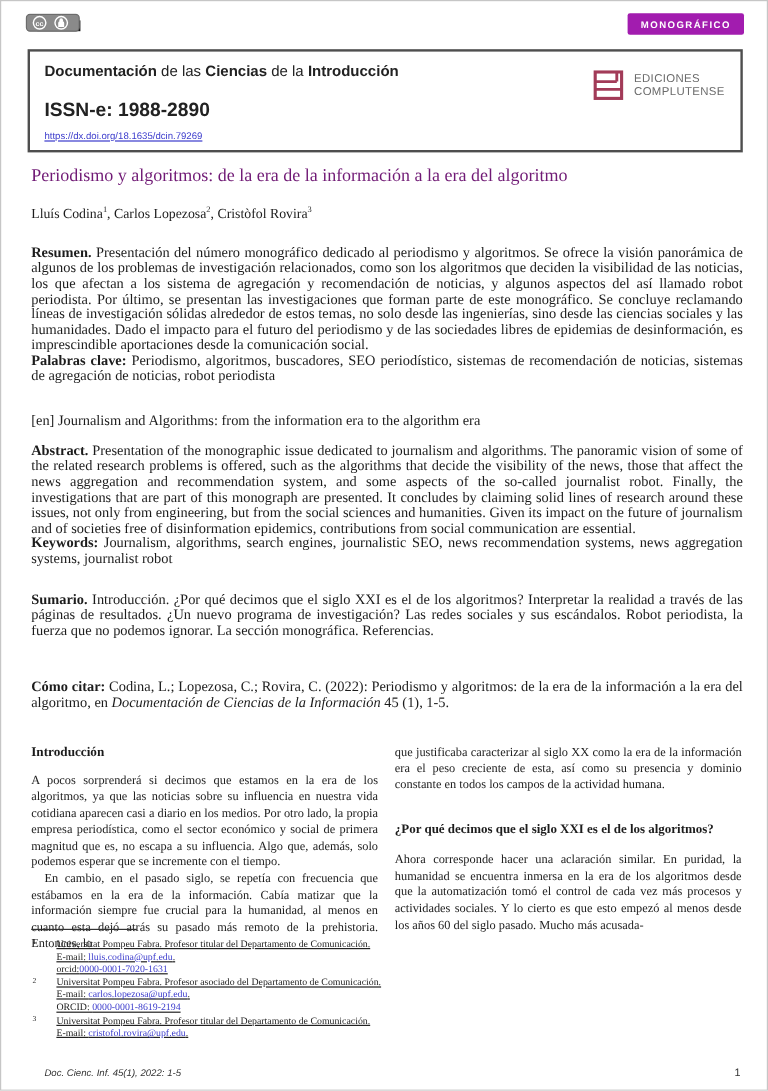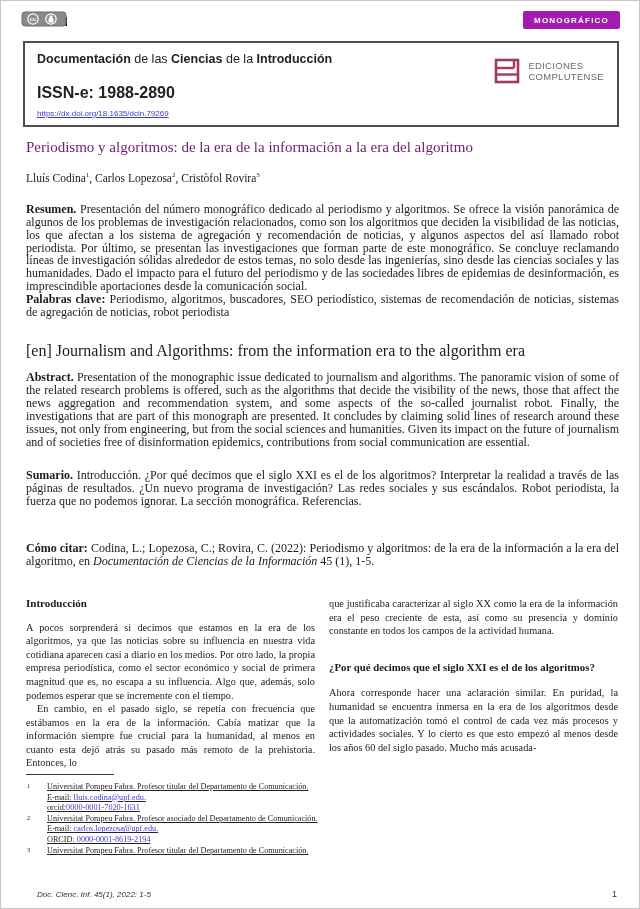--- a/index.html
+++ b/index.html
@@ -31,21 +31,21 @@
   .publisher{position:absolute;right:13px;top:15px;display:flex;align-items:center;gap:8px;}
   .publisher-text{font-size:9.5px;line-height:11px;color:#6b6b6b;letter-spacing:0.3px;}
   
   .front{padding:0 20px 0 25px;}
   .article-title{font-size:15px;font-weight:normal;margin:12px 0 0 0;color:#701a75;}
   .authors{margin-top:15px;font-size:11.5px;}
   .authors sup{font-size:7px;}
   .abs p{margin:0;font-size:12px;line-height:12.9px;text-align:justify;}
   .abs b{font-weight:bold;}
   .block-resumen{margin-top:19px;}
-  .en-title{font-size:16px;font-weight:normal;margin:23px 0 0 0;}
+  .en-title{font-size:12px;font-weight:normal;margin:23px 0 0 0;}
   .block-abstract{margin-top:11px;}
   .block-sumario{margin-top:21px;}
   .block-citar{margin-top:34px;}
   .italic{font-style:italic;}
   
   .columns{display:flex;gap:14px;margin:29px 0 0 0;padding:0 20px 0 25px;height:205px;overflow:hidden;}
   .col{width:289px;font-size:10.3px;line-height:13.6px;text-align:justify;}
   .col p{margin:0;}
   .intro-heading{font-size:11px;font-weight:bold;margin:0 0 10px 0;text-align:left;}
   .para-indent{text-indent:11px;}
@@ -118,20 +118,21 @@
 
     <div class="abs block-resumen">
       <p><b>Resumen.</b><span> Presentación del número monográfico dedicado al periodismo y algoritmos. Se ofrece la visión panorámica de algunos de los problemas de investigación relacionados, como son los algoritmos que deciden la visibilidad de las noticias, los que afectan a los sistema de agregación y recomendación de noticias, y algunos aspectos del así llamado robot periodista. Por último, se presentan las investigaciones que forman parte de este monográfico. Se concluye reclamando líneas de investigación sólidas alrededor de estos temas, no solo desde las ingenierías, sino desde las ciencias sociales y las humanidades. Dado el impacto para el futuro del periodismo y de las sociedades libres de epidemias de desinformación, es imprescindible aportaciones desde la comunicación social.</span></p>
       <p><b>Palabras clave:</b><span> Periodismo, algoritmos, buscadores, SEO periodístico, sistemas de recomendación de noticias, sistemas de agregación de noticias, robot periodista</span></p>
     </div>
 
     <h2 class="en-title">[en] Journalism and Algorithms: from the information era to the algorithm era</h2>
 
     <div class="abs block-abstract">
       <p><b>Abstract.</b><span> Presentation of the monographic issue dedicated to journalism and algorithms. The panoramic vision of some of the related research problems is offered, such as the algorithms that decide the visibility of the news, those that affect the news aggregation and recommendation system, and some aspects of the so-called journalist robot. Finally, the investigations that are part of this monograph are presented. It concludes by claiming solid lines of research around these issues, not only from engineering, but from the social sciences and humanities. Given its impact on the future of journalism and of societies free of disinformation epidemics, contributions from social communication are essential.</span></p>
+      <p><b>Keywords:</b><span> Journalism, algorithms, search engines, journalistic SEO, news recommendation systems, news aggregation systems, journalist robot</span></p>
     </div>
 
     <div class="abs block-sumario">
       <p><b>Sumario.</b><span> Introducción. ¿Por qué decimos que el siglo XXI es el de los algoritmos? Interpretar la realidad a través de las páginas de resultados. ¿Un nuevo programa de investigación? Las redes sociales y sus escándalos. Robot periodista, la fuerza que no podemos ignorar. La sección monográfica. Referencias.</span></p>
     </div>
 
     <div class="abs block-citar">
       <p><b>Cómo citar:</b><span> Codina, L.; Lopezosa, C.; Rovira, C. (2022): Periodismo y algoritmos: de la era de la información a la era del algoritmo, en </span><span class="italic">Documentación de Ciencias de la Información</span><span> 45 (1), 1-5.</span></p>
     </div>
   </div>
@@ -162,20 +163,21 @@
     <div class="fn">
       <span class="fn-num">2</span>
       <div>Universitat Pompeu Fabra. Profesor asociado del Departamento de Comunicación.</div>
       <div><span>E-mail: </span><a class="lnk">carlos.lopezosa@upf.edu</a><span>.</span></div>
       <div><span>ORCID: </span><a class="lnk">0000-0001-8619-2194</a></div>
     </div>
 
     <div class="fn">
       <span class="fn-num">3</span>
       <div>Universitat Pompeu Fabra. Profesor titular del Departamento de Comunicación.</div>
+      <div><span>E-mail: </span><a class="lnk">cristofol.rovira@upf.edu</a><span>.</span></div>
     </div>
   </div>
 
   <div class="footer">
     <span class="footer-ref">Doc. Cienc. Inf. 45(1), 2022: 1-5</span>
     <span class="footer-page">1</span>
   </div>
 
 </div>
 

